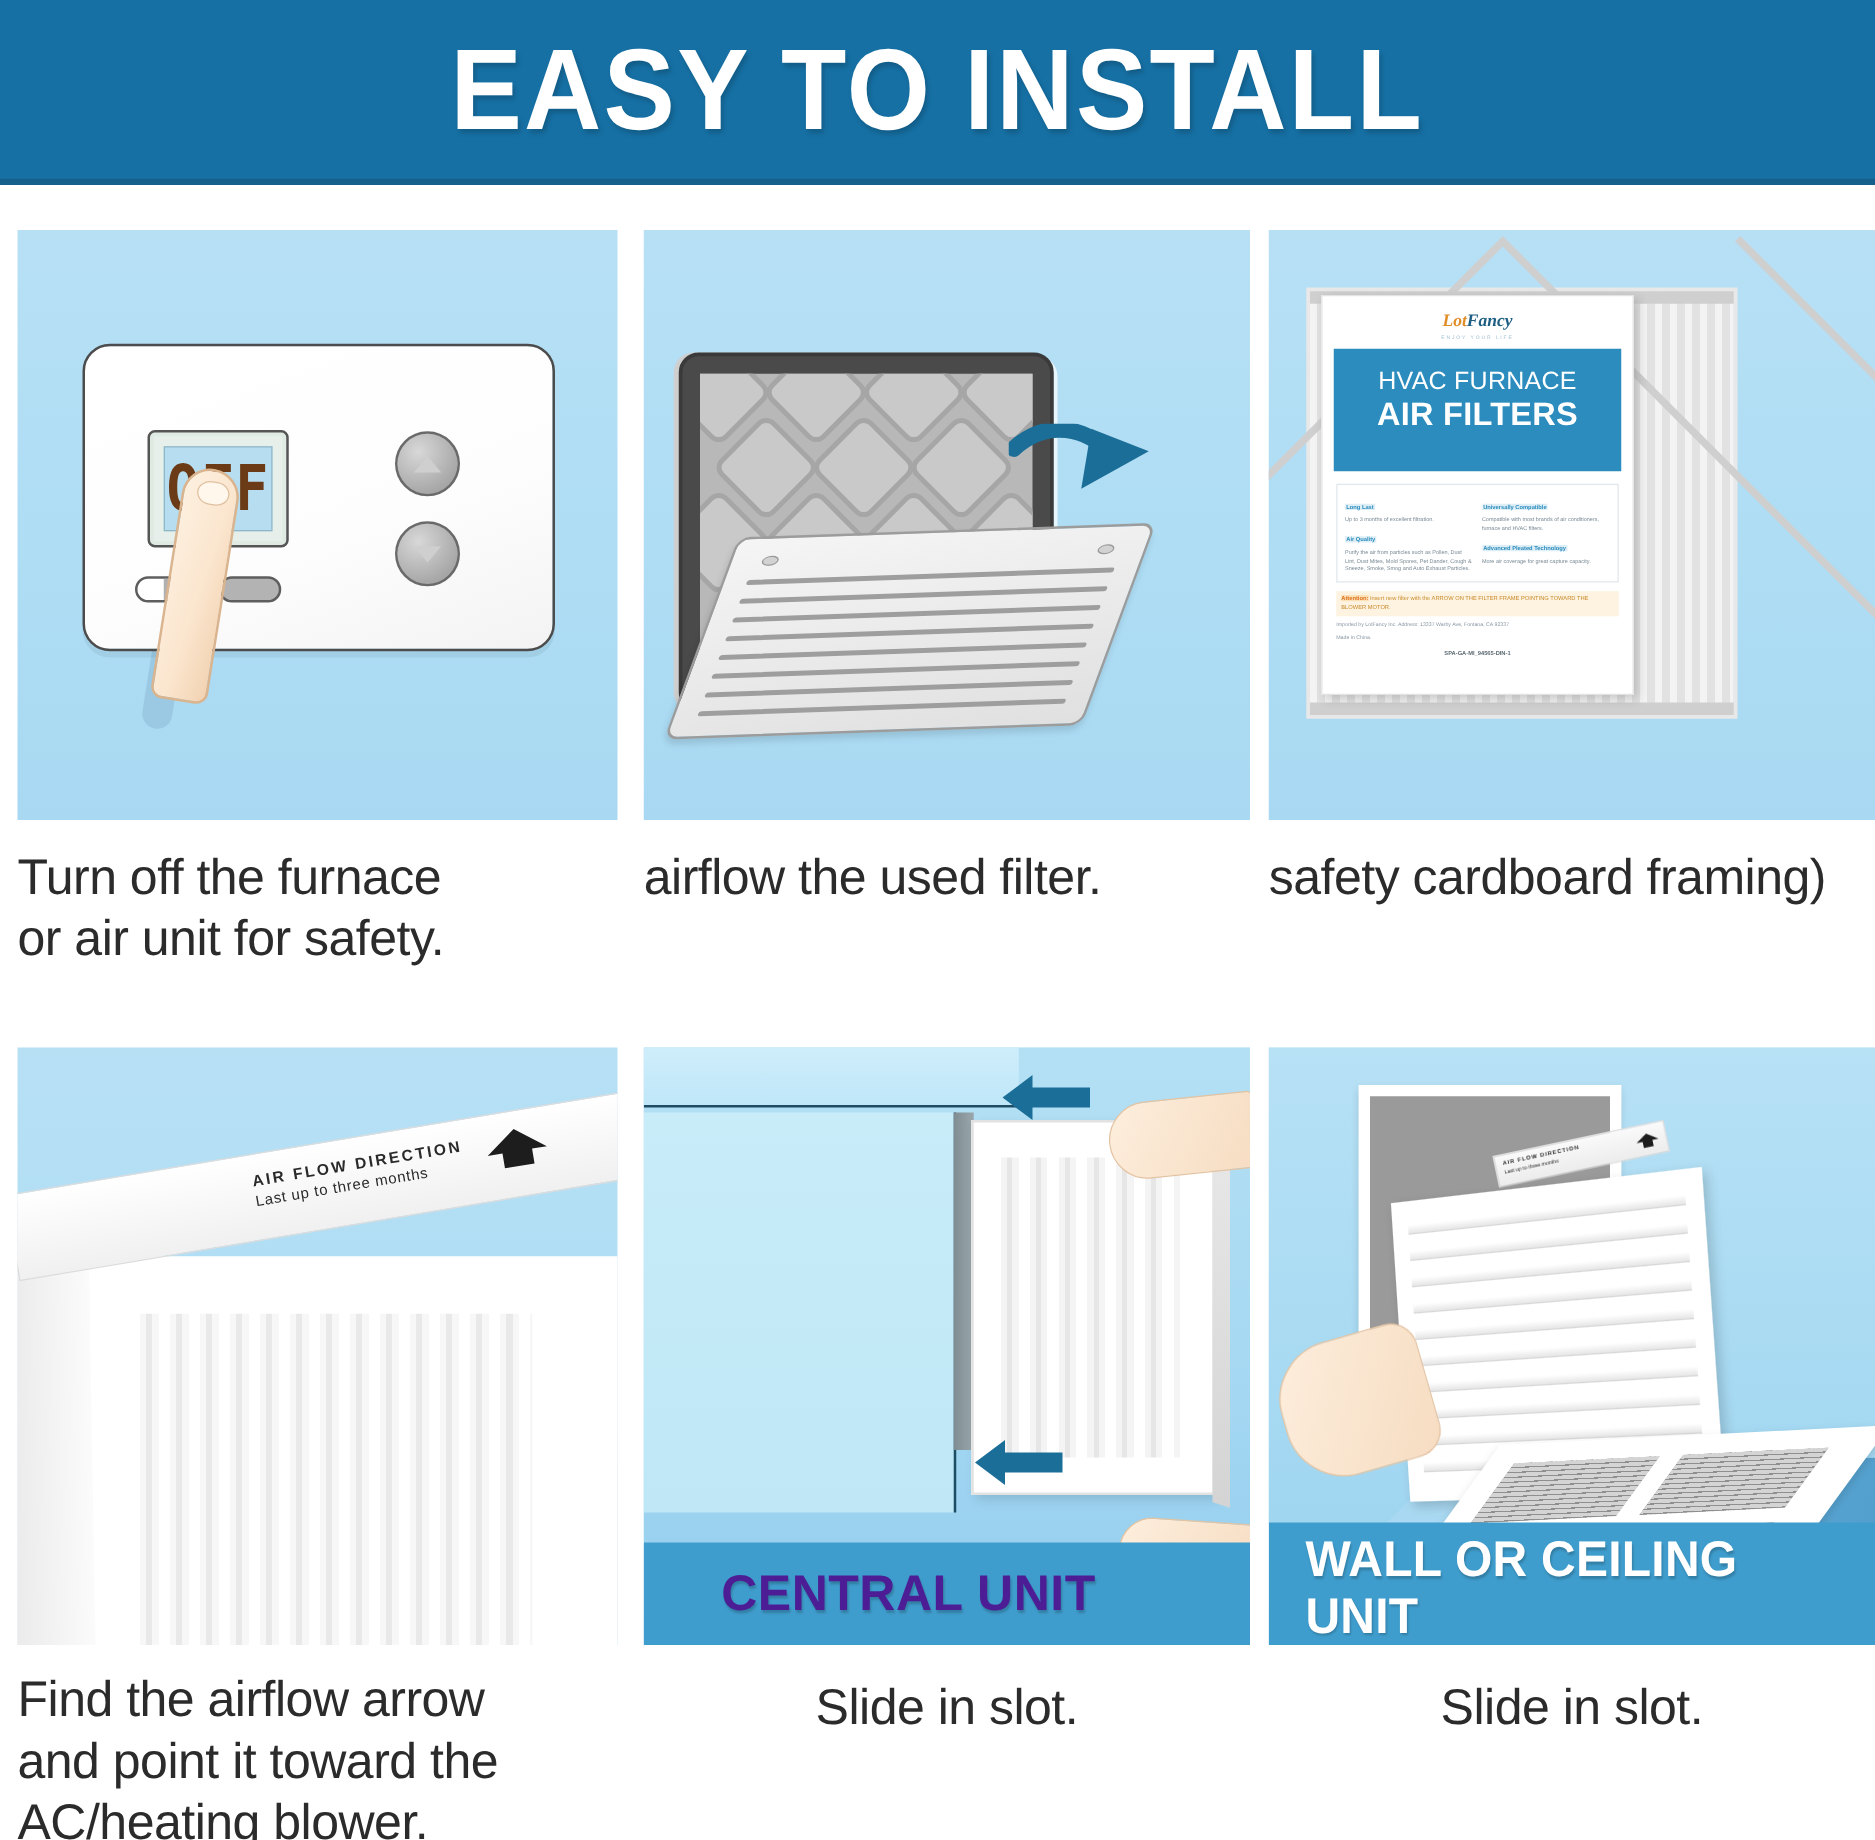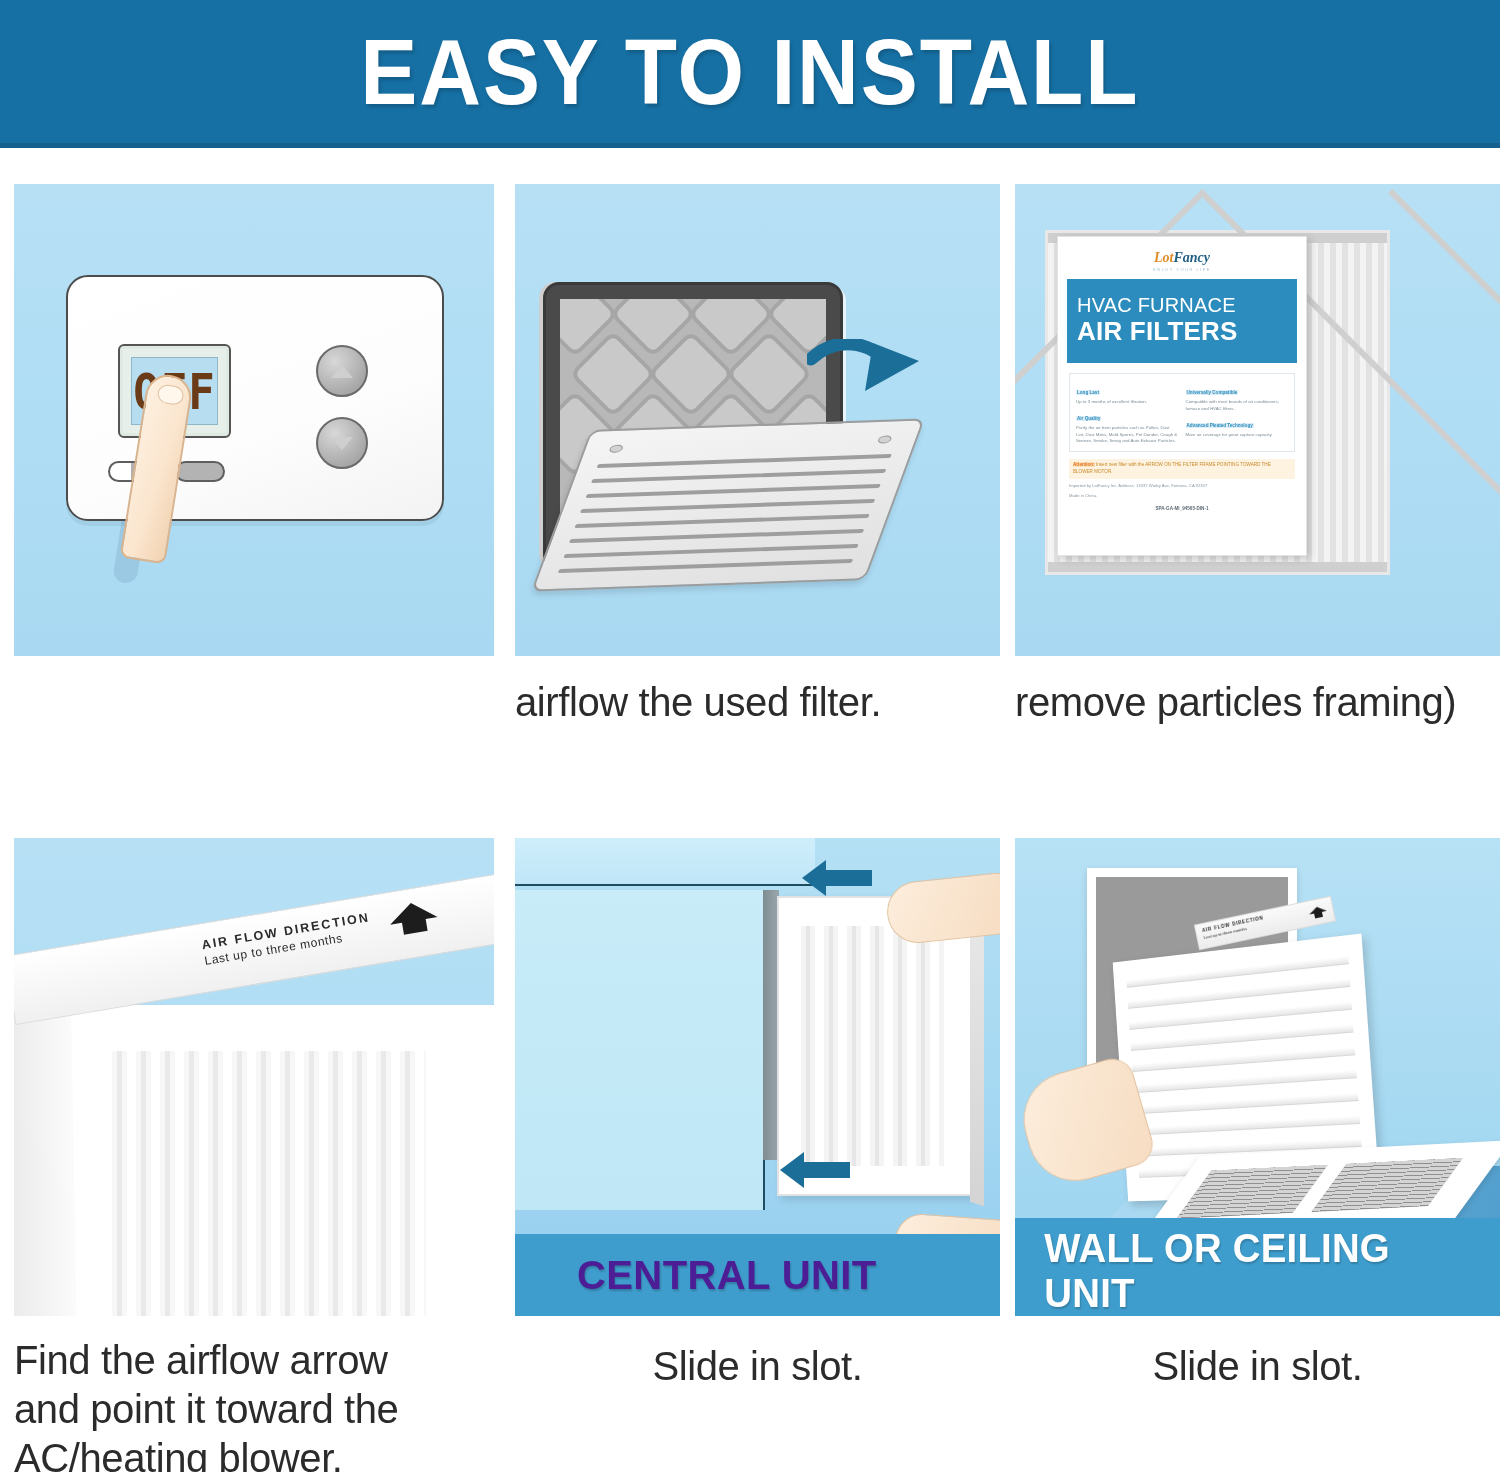--- a/index.html
+++ b/index.html
@@ -144,21 +144,21 @@
     border:1px solid #e3e3e3;
   }
   .brand{
     text-align:center; font-family:"Liberation Serif", serif; font-style:italic;
     font-weight:bold; font-size:14px; margin-top:13px;
   }
   .brand .b1{ color:#e08d28; }
   .brand .b2{ color:#1d5e82; }
   .brand-sub{ text-align:center; font-size:4px; color:#9fbfd4; letter-spacing:1.5px; margin-top:1px; }
   .pkg-blue{
-    margin:7px 9px 0 9px; background:#2b8cbd; padding:16px 10px 18px 10px;
+    margin:7px 9px 0 9px; background:#2b8cbd; padding:16px 10px 32px 10px;text-align:center;
   }
   .pkg-blue .l1{ color:#fff; font-size:20px; font-weight:normal; letter-spacing:.2px; line-height:1.05; }
   .pkg-blue .l2{ color:#fff; font-size:26px; font-weight:bold; letter-spacing:.2px; line-height:1.05; margin-top:2px; }
   .pkg-features{
     margin:10px 11px 0 11px; border:1px solid #dfe7ec; padding:6px 6px;
     display:flex; gap:7px;
   }
   .pf-col{ flex:1; }
   .pf-h{ font-size:4.6px; font-weight:bold; color:#2b8cbd; background:#ddeef6; display:inline-block; padding:0 1px; }
   .pf-b{ font-size:4.4px; color:#7a8b95; line-height:1.5; margin-top:1px; }
@@ -305,20 +305,24 @@
         <div class="arrow-btn up">
           <div class="tri up"></div>
         </div>
         <div class="arrow-btn down">
           <div class="tri down"></div>
         </div>
         <div class="switch"></div>
         <div class="switch2"></div>
       </div>
       <div class="finger"></div>
+    </div>
+    <div class="caption" style="margin-top:22px;">
+      <div>Turn off the furnace</div>
+      <div>or air unit for safety.</div>
     </div>
   </div>
 
   <div class="cell" style="left:515px; top:184px; width:485px;">
     <div class="panel" style="width:485px; height:472px;">
       <div class="vent-body">
         <div class="vent-mesh">
           <div class="mesh-d" style="left:-16px; top:-16px;"></div>
           <div class="mesh-d" style="left:62px; top:-16px;"></div>
           <div class="mesh-d" style="left:140px; top:-16px;"></div>
@@ -401,21 +405,21 @@
             <b>Attention:</b>
             <span>Insert new filter with the ARROW ON THE FILTER FRAME POINTING TOWARD THE BLOWER MOTOR.</span>
           </div>
           <div class="pkg-addr">Imported by LotFancy Inc.    Address: 13337 Warby Ave, Fontana, CA 92337</div>
           <div class="pkg-addr">Made in China.</div>
           <div class="pkg-sku">SPA-GA-MI_94565-DIN-1</div>
         </div>
       </div>
     </div>
     <div class="caption" style="margin-top:22px;">
-      <div>remove particles framing)</div>
+      <div>safety cardboard framing)</div>
     </div>
   </div>
 
   <div class="cell" style="left:14px; top:838px; width:480px;">
     <div class="panel" style="width:480px; height:478px;">
       <div class="af-face">
         <div class="af-pleats"></div>
       </div>
       <div class="af-side"></div>
       <div class="af-top">

